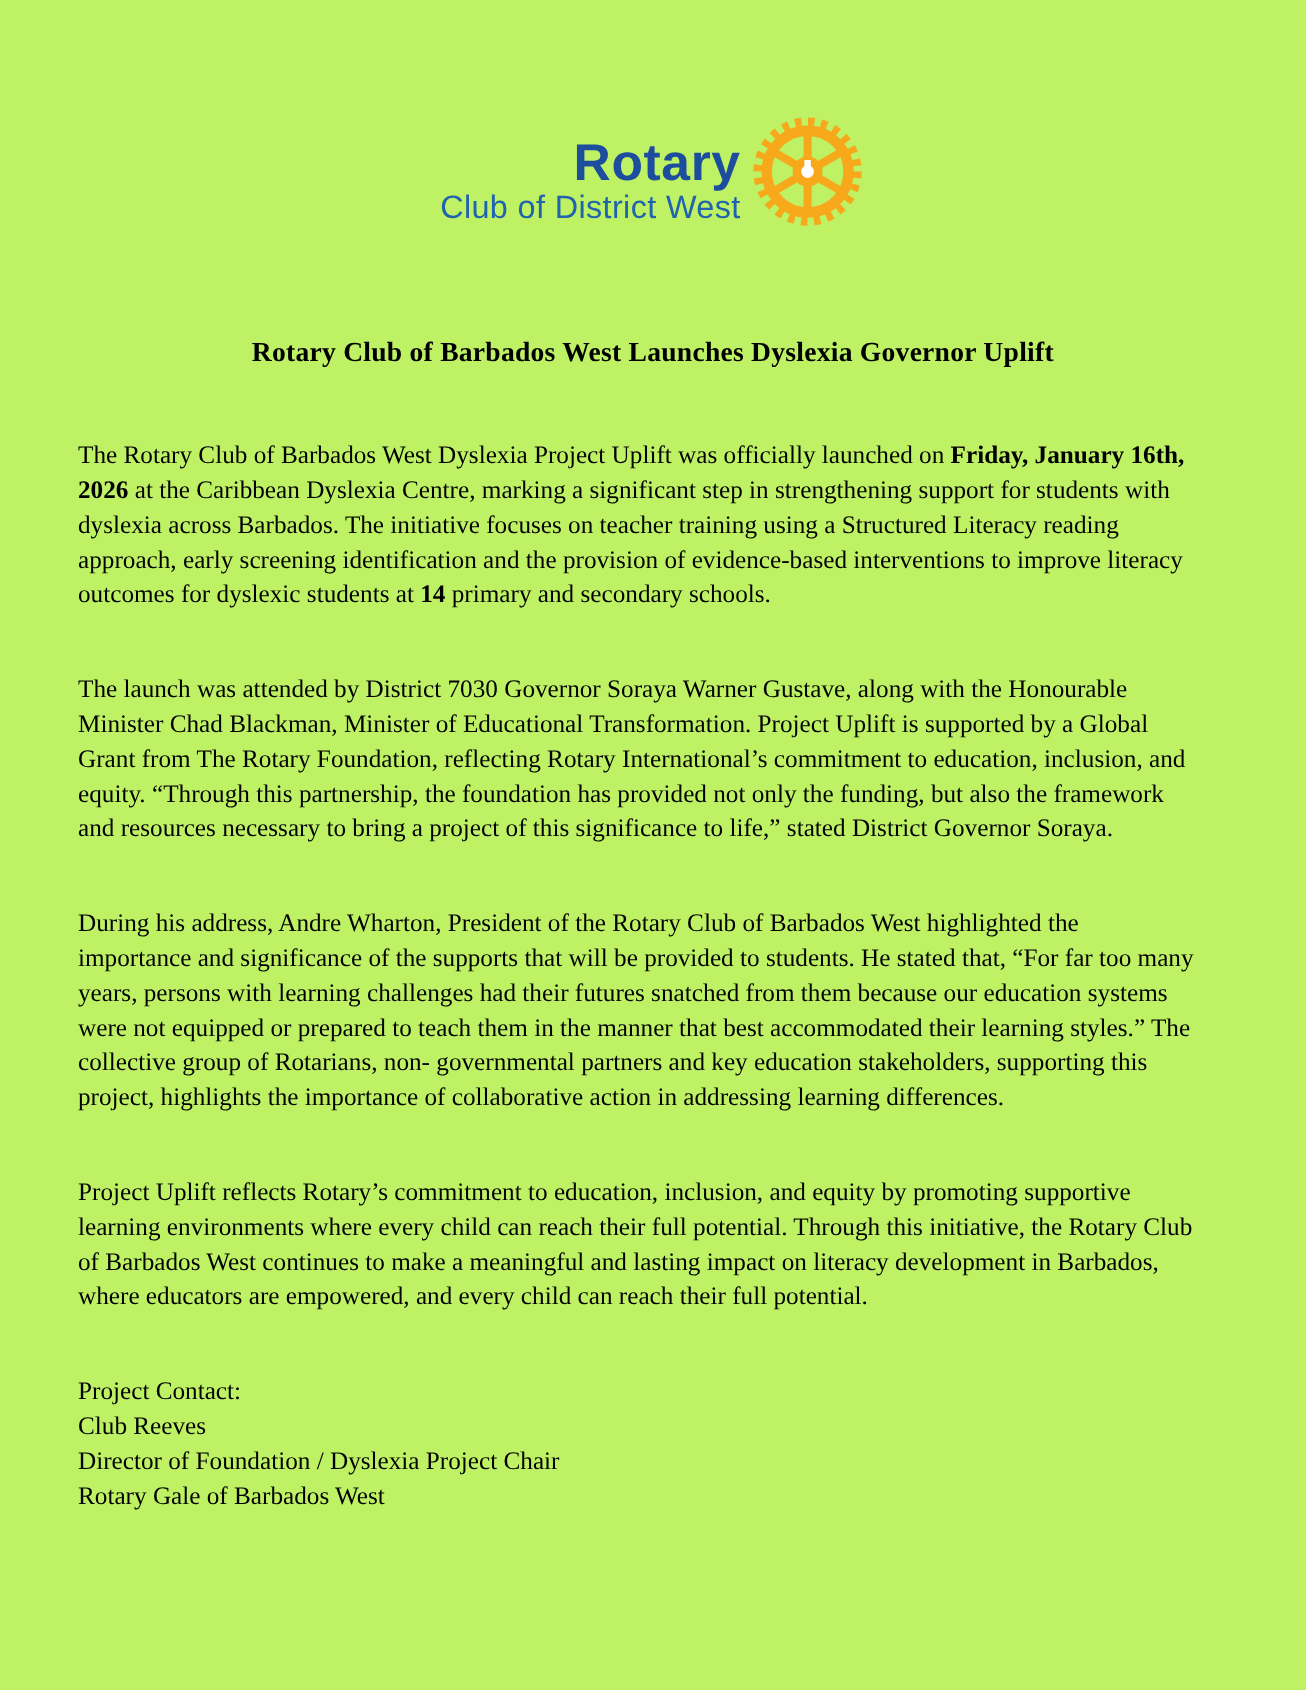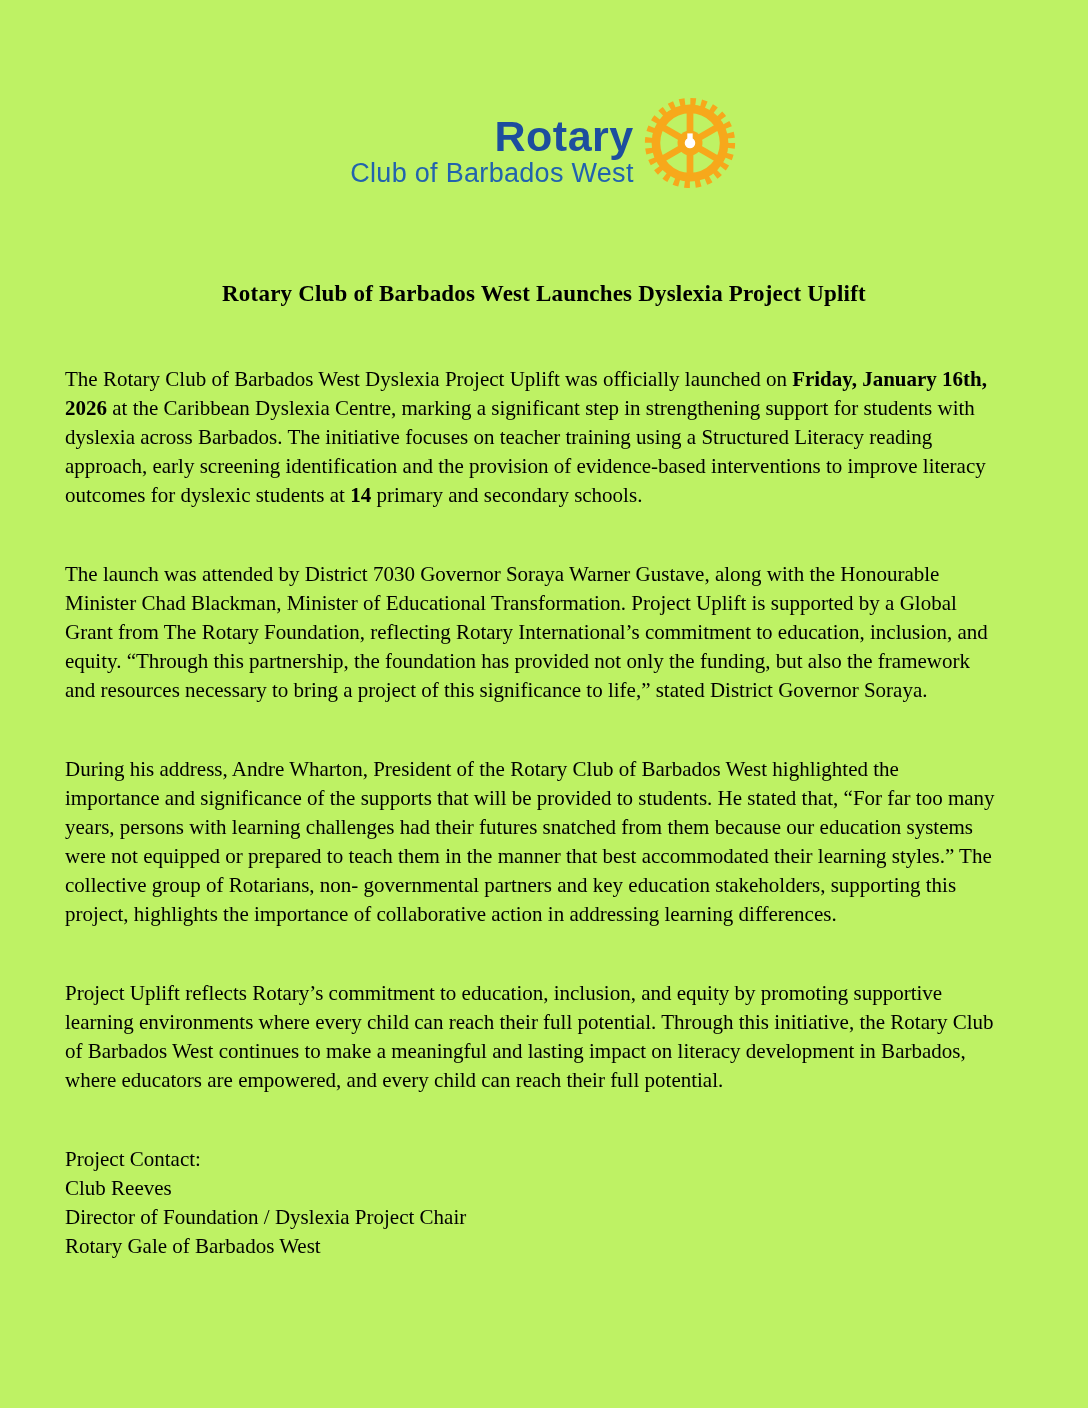--- a/index.html
+++ b/index.html
@@ -79,42 +79,42 @@
 </style>
 </head>
 <body>
 
 <div class="page">
 
   <div class="logo">
     <div class="logo-row">
       <div class="logo-textcol">
         <span class="brand-word">Rotary</span>
-        <span class="club-line">Club of Barbados West</span>
+        <span class="club-line">Club of District West</span>
       </div>
       <span class="wheel">
         <svg viewBox="0 0 100 100" width="96" height="96" aria-hidden="true">
           <g fill="none" stroke="#f7a81b">
             <circle cx="50" cy="50" r="43" stroke-width="8" stroke-dasharray="5.6 5.66"></circle>
             <circle cx="50" cy="50" r="35.5" stroke-width="9"></circle>
             <g stroke-width="7">
               <line x1="50" y1="16" x2="50" y2="84"></line>
               <line x1="20.6" y1="33" x2="79.4" y2="67"></line>
               <line x1="20.6" y1="67" x2="79.4" y2="33"></line>
             </g>
           </g>
           <circle cx="50" cy="50" r="13" fill="#f7a81b"></circle>
           <circle cx="50" cy="50" r="5.5" fill="#ffffff"></circle>
           <rect x="47.2" y="40" width="5.6" height="7" fill="#ffffff"></rect>
         </svg>
       </span>
     </div>
   </div>
 
-  <div class="headline">Rotary Club of Barbados West Launches Dyslexia Project Uplift</div>
+  <div class="headline">Rotary Club of Barbados West Launches Dyslexia Governor Uplift</div>
 
   <div class="body-text">
       <p><span>The Rotary Club of Barbados West Dyslexia Project Uplift was officially launched on </span><b>Friday, January 16th, 2026</b><span> at the Caribbean Dyslexia Centre, marking a significant step in strengthening support for students with dyslexia across Barbados. The initiative focuses on teacher training using a Structured Literacy reading approach, early screening identification and the provision of evidence-based interventions to improve literacy outcomes for dyslexic students at </span><b>14</b><span> primary and secondary schools.</span></p>
       <p><span>The launch was attended by District 7030 Governor Soraya Warner Gustave, along with the Honourable Minister Chad Blackman, Minister of Educational Transformation. Project Uplift is supported by a Global Grant from The Rotary Foundation, reflecting Rotary International’s commitment to education, inclusion, and equity. “Through this partnership, the foundation has provided not only the funding, but also the framework and resources necessary to bring a project of this significance to life,” stated District Governor Soraya.</span></p>
       <p><span>During his address, Andre Wharton, President of the Rotary Club of Barbados West highlighted the importance and significance of the supports that will be provided to students. He stated that, “For far too many years, persons with learning challenges had their futures snatched from them because our education systems were not equipped or prepared to teach them in the manner that best accommodated their learning styles.”  The collective group of Rotarians, non- governmental partners and key education stakeholders, supporting this project, highlights the importance of collaborative action in addressing learning differences.</span></p>
       <p><span>Project Uplift reflects Rotary’s commitment to education, inclusion, and equity by promoting supportive learning environments where every child can reach their full potential. Through this initiative, the Rotary Club of Barbados West continues to make a meaningful and lasting impact on literacy development in Barbados, where educators are empowered, and every child can reach their full potential.</span></p>
     </div>
 
   <div class="contact">
     <div>Project Contact:</div>

